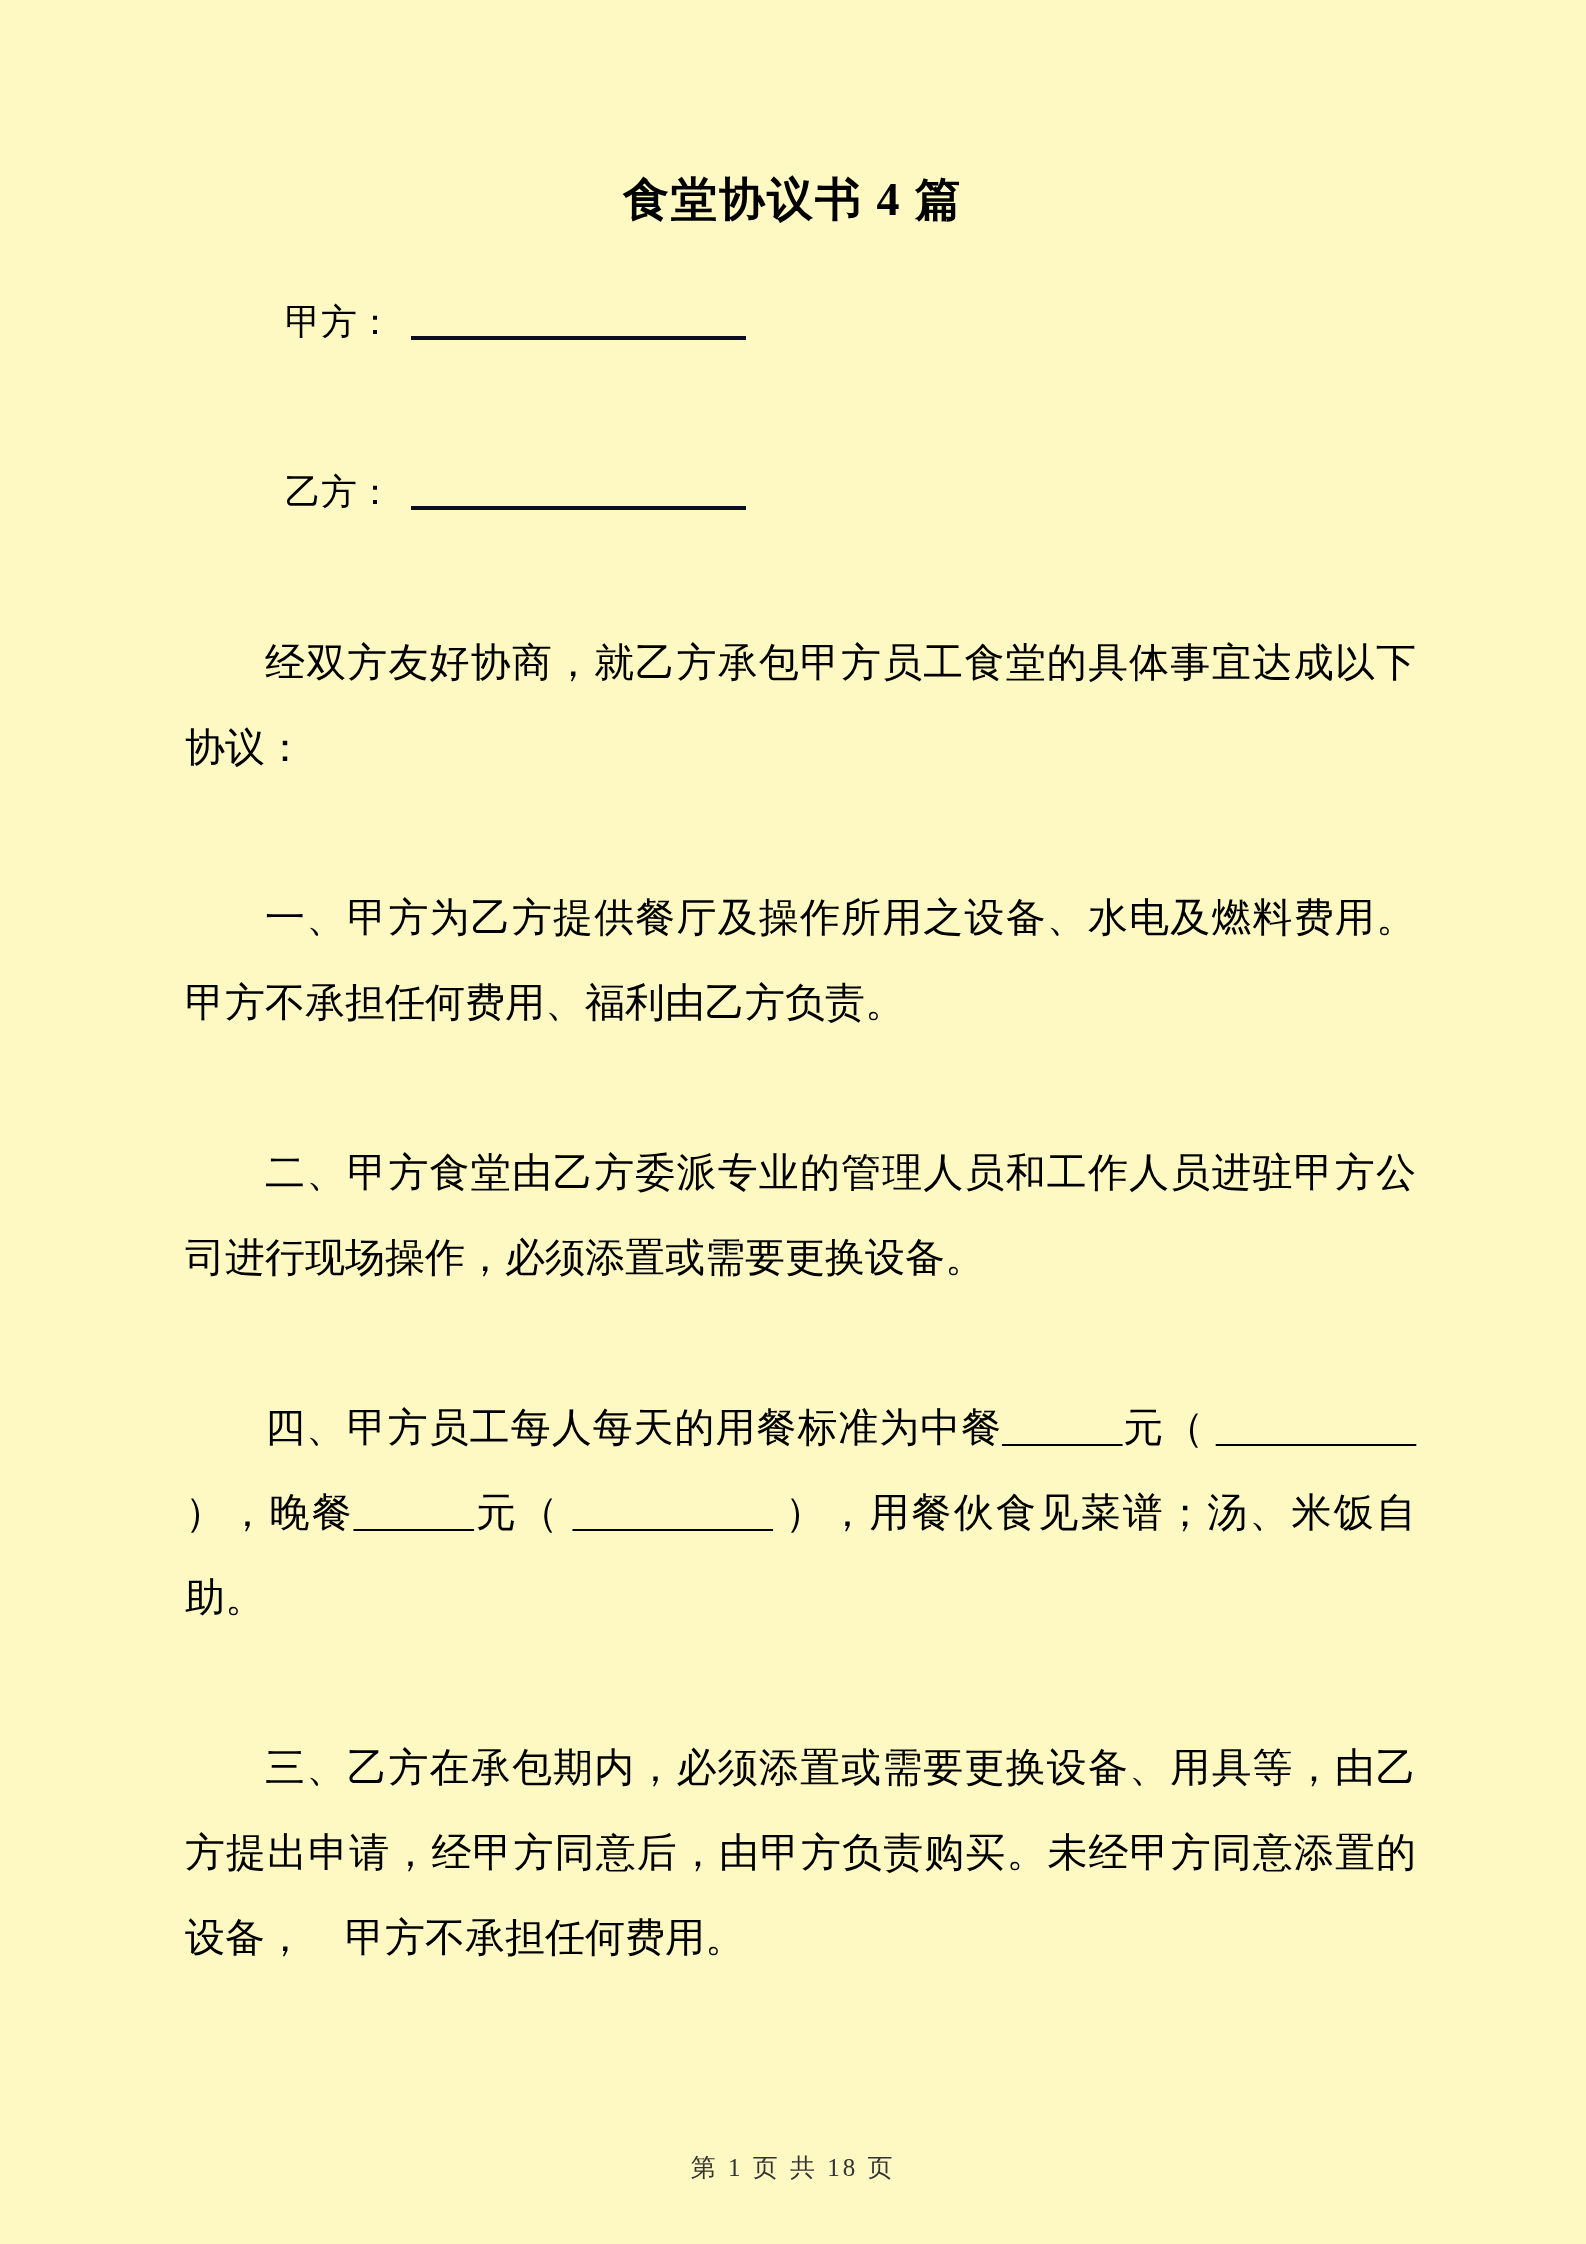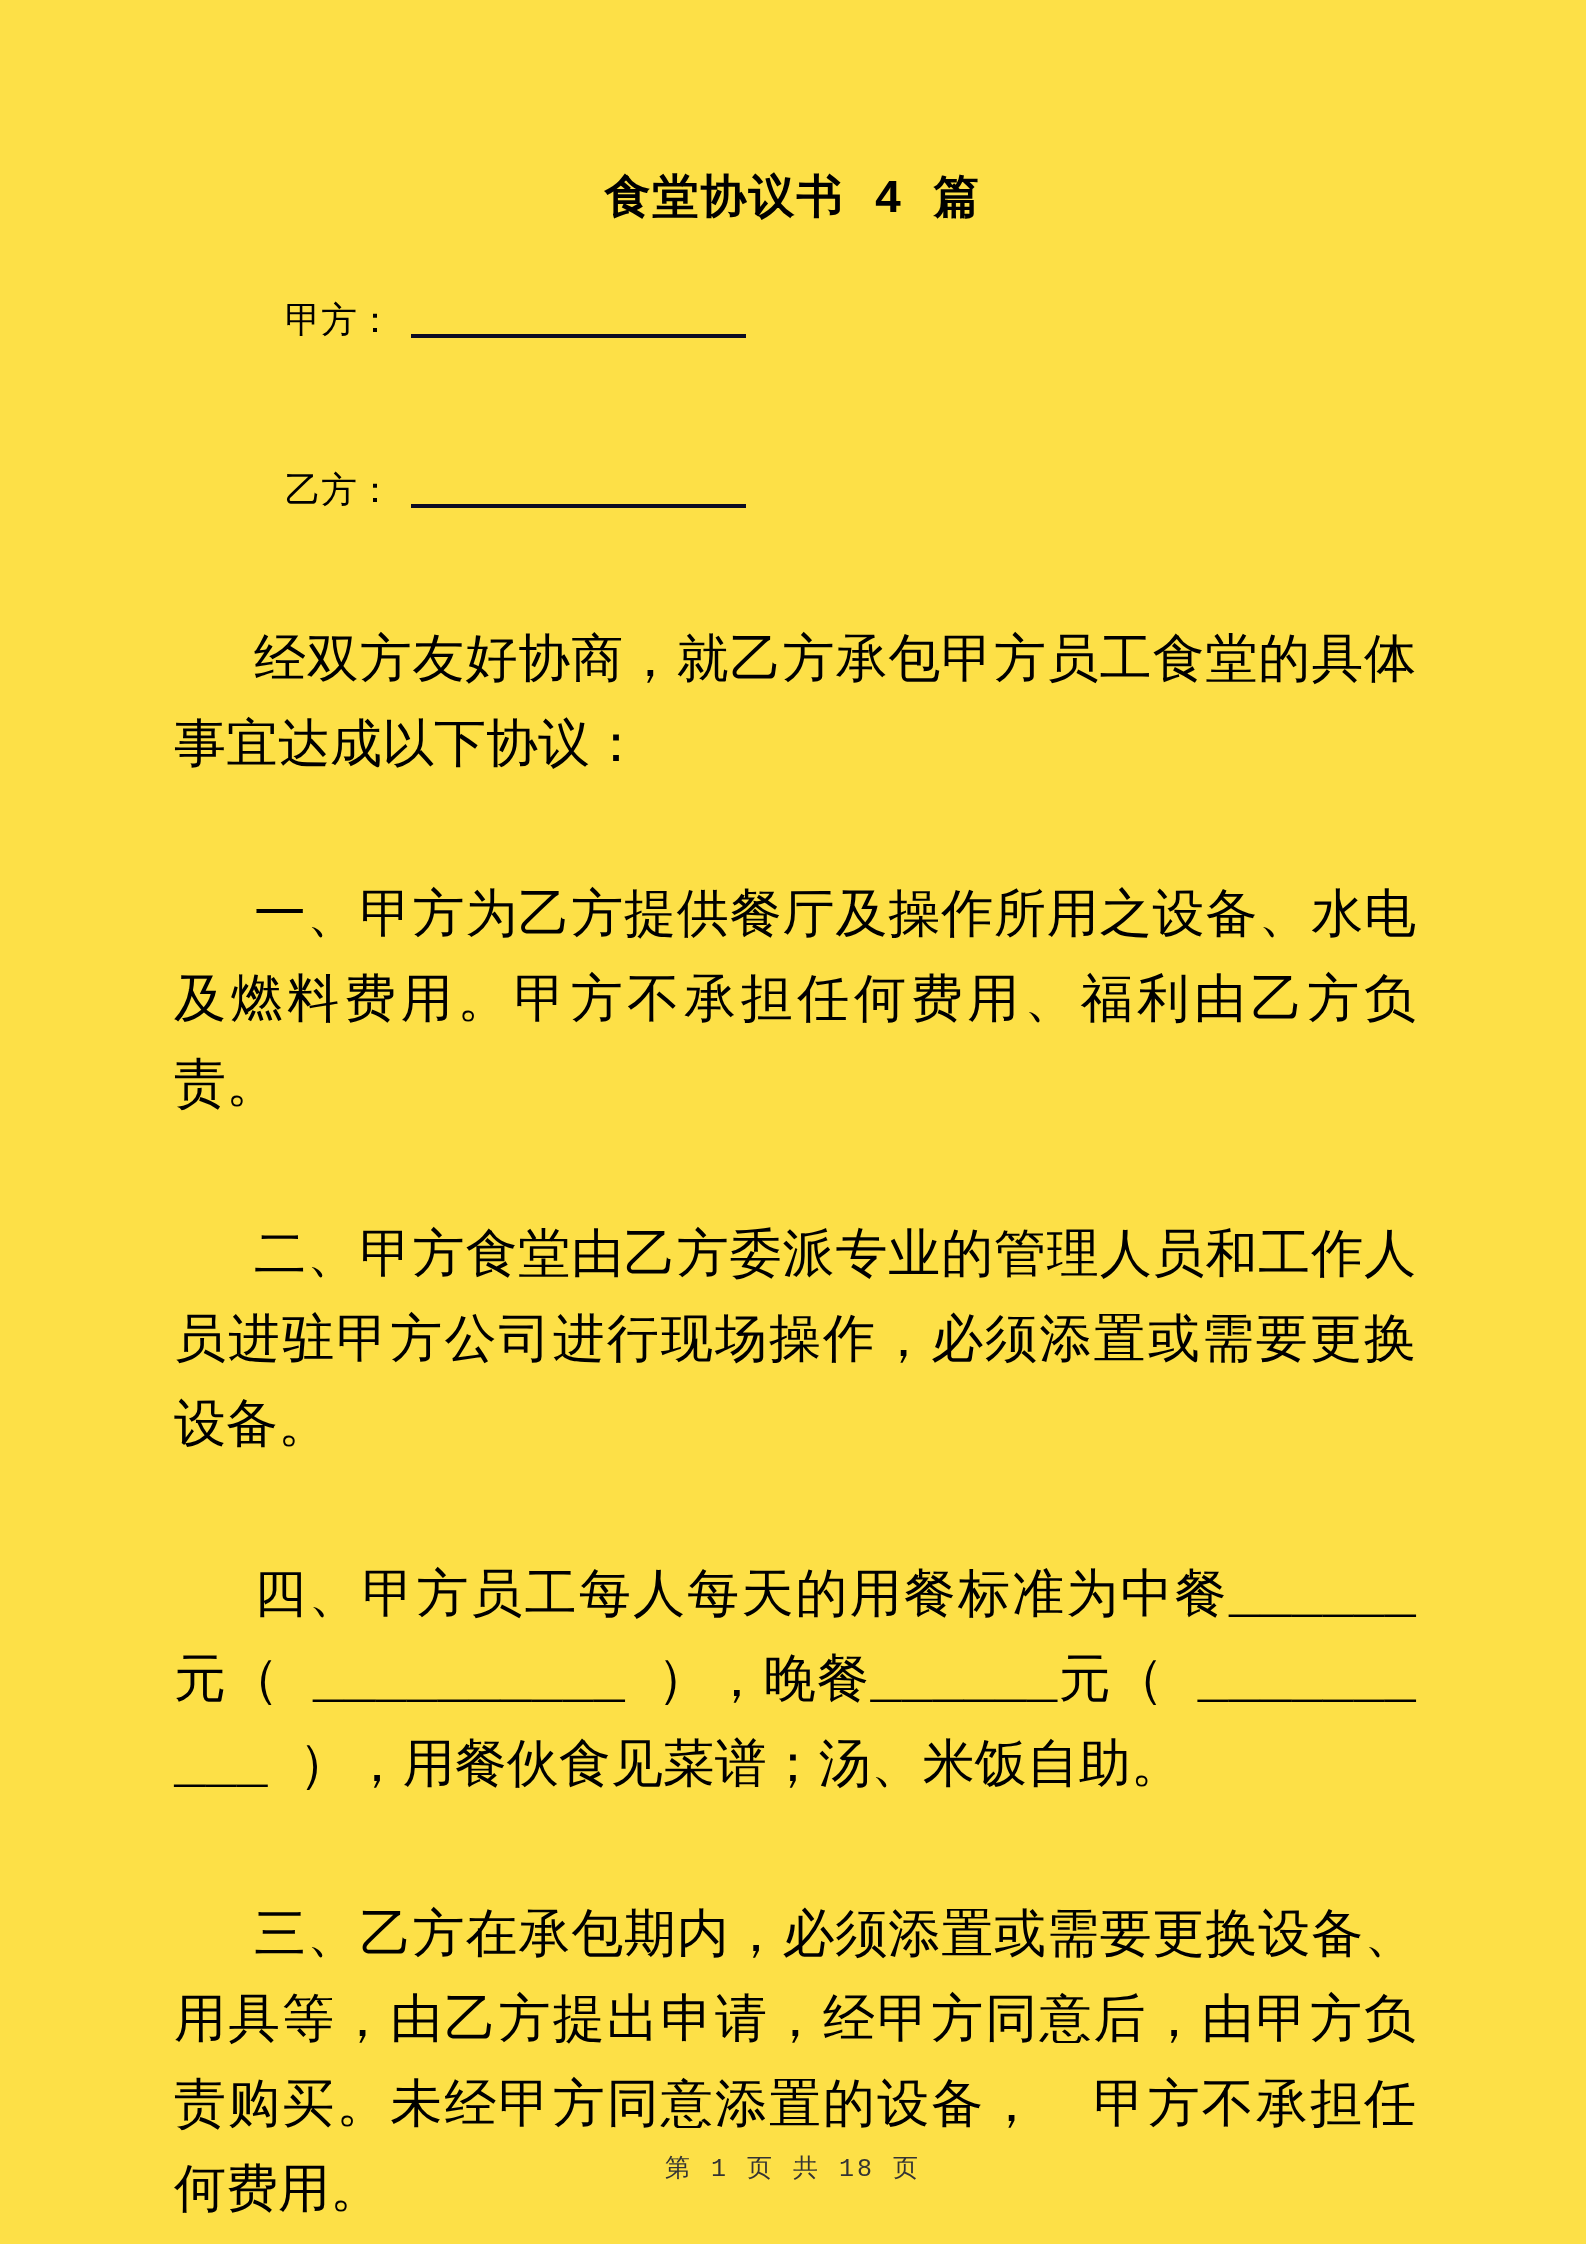--- a/index.html
+++ b/index.html
@@ -4,22 +4,22 @@
 <style>
   html, body {
     margin: 0;
     padding: 0;
     background: #ffffff;
   }
   .page {
     position: relative;
     width: 1586px;
     height: 2244px;
-    background: #fde047;
-    font-family: Liberation Mono, monospace;
+    background: #fef9c3;
+    font-family: Liberation Serif, serif;
     color: #000000;
     overflow: hidden;
   }
   .content {
     padding: 0 170px;
   }
   .doc-title {
     margin: 165px 0 0 0;
     text-align: center;
     font-size: 46px;
@@ -38,25 +38,25 @@
   .party-row.party-b { margin-top: 85px; }
   .blank-line {
     display: inline-block;
     width: 335px;
     height: 34px;
     margin-left: 18px;
     border-bottom: 4px solid #0c0c22;
     vertical-align: -6px;
   }
   .para {
-    font-size: 52px;
+    font-size: 40px;
     line-height: 85px;
     text-align: justify;
     text-indent: 80px;
-    margin: 85px 0 0 4px;
+    margin: 85px 0 0 15px;
     word-break: break-all;
   }
   .page-footer {
     position: absolute;
     left: 0;
     right: 0;
     bottom: 60px;
     text-align: center;
     font-size: 25px;
     color: #333333;

